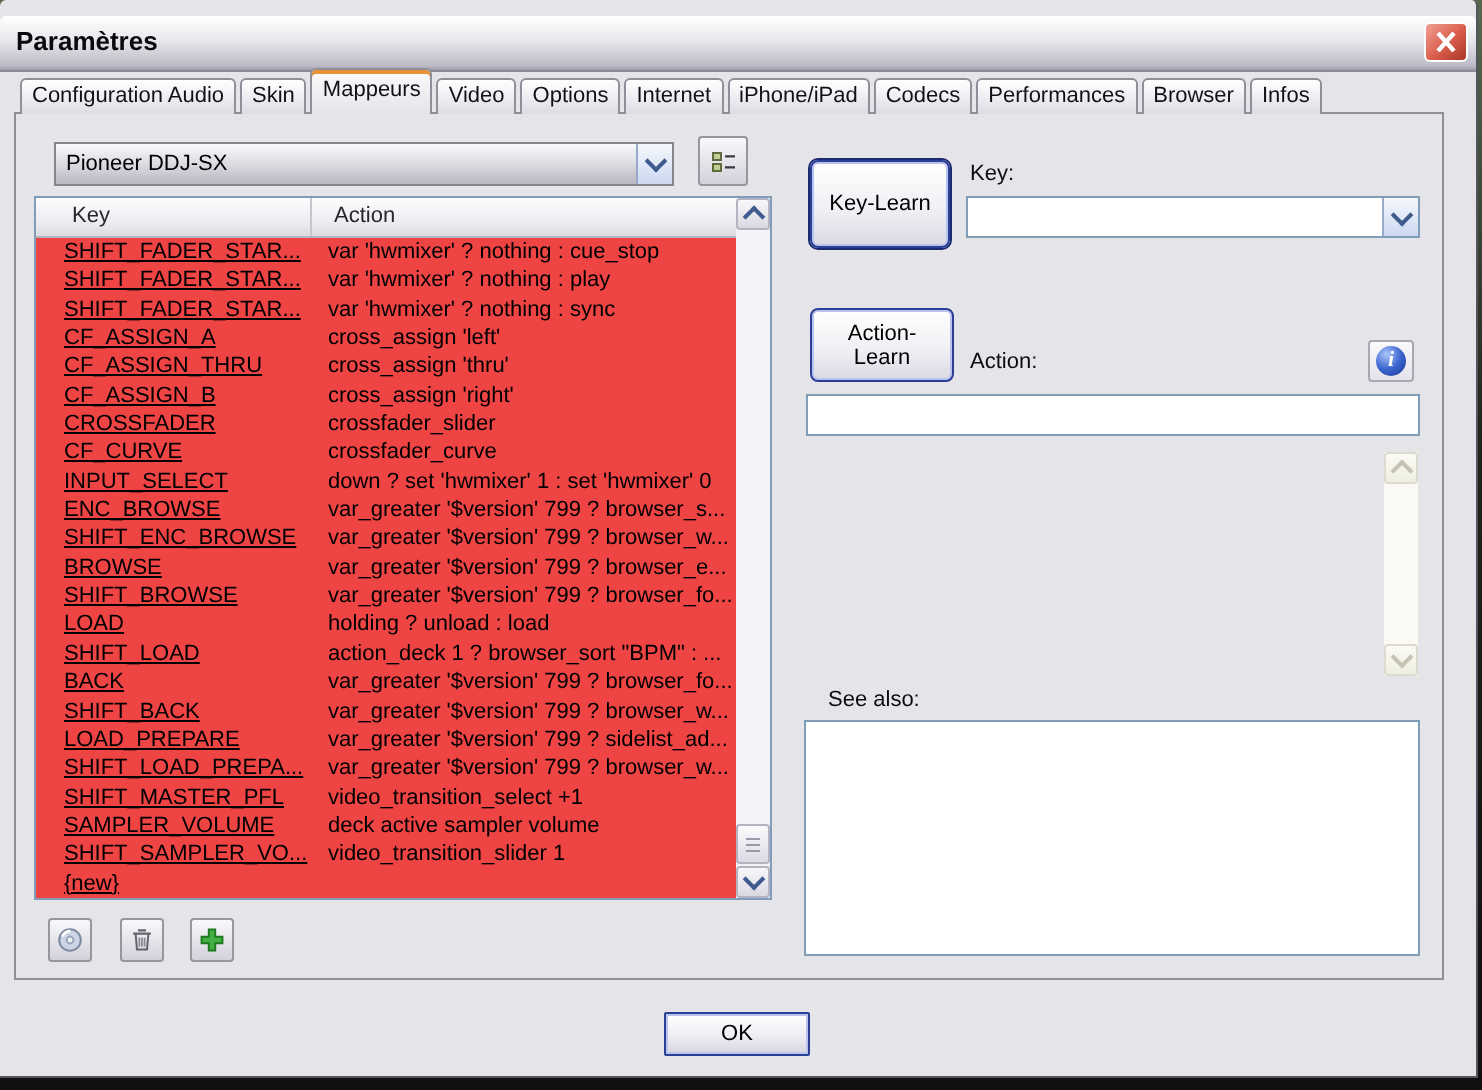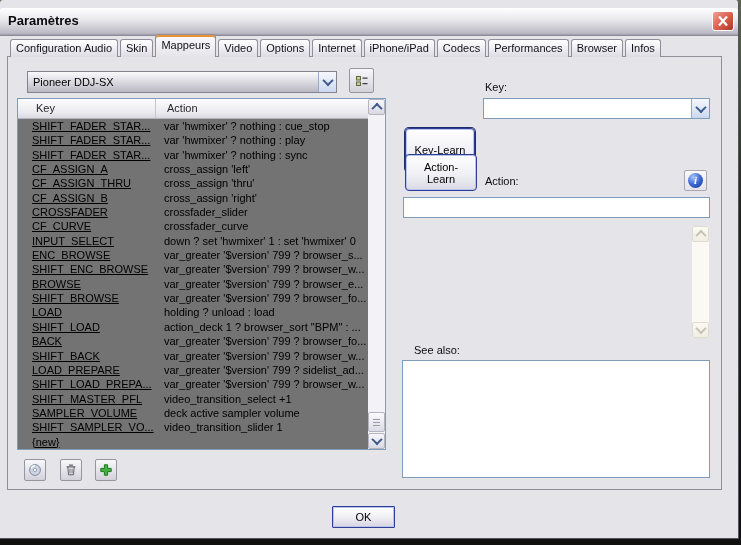--- a/index.html
+++ b/index.html
@@ -36,21 +36,21 @@
   .chev{width:6px;height:6px;border-left:2px solid #3f5a8d;border-bottom:2px solid #3f5a8d;display:block;}
   .chev.down{transform:rotate(-45deg) translate(1px,-1px);}
   .chev.up{transform:rotate(135deg) translate(1px,-1px);}
   .kcombo{background:#fff;border:1px solid #7f9db9;}
   .kcombo .ctext{background:#fff;}
   
   .xpbtn{position:absolute;box-sizing:border-box;border:1px solid #97969f;border-radius:2px;
     background:linear-gradient(180deg,#f9f9fb,#e2e1e8 60%,#d2d1da);display:flex;
     align-items:center;justify-content:center;padding:0;cursor:pointer;}
   
-  .listbox{position:absolute;left:9px;top:41px;width:369px;height:352px;background:#737373;
+  .listbox{position:absolute;left:9px;top:41px;width:369px;height:352px;background:#ef4444;
     border:1px solid #7f9db9;box-sizing:border-box;}
   .lheader{position:absolute;left:0;top:0;right:17px;height:20px;display:grid;
     grid-template-columns:137px 1fr;box-sizing:border-box;
     background:linear-gradient(180deg,#fdfdfe,#ebeaef 70%,#dbdae1);
     border-bottom:1px solid #b5b4bf;font-size:11px;color:#26262c;}
   .lheader div{line-height:19px;}
   .hk{padding-left:18px;}
   .ha{padding-left:11px;border-left:1px solid #c6c5cc;}
   .lrows{position:absolute;left:0;top:20px;right:17px;bottom:0;overflow:hidden;}
   .lrow{display:grid;grid-template-columns:137px 1fr;height:14.35px;font-size:11px;color:#000;}
@@ -70,36 +70,36 @@
   .grip{width:7px;height:7px;background:repeating-linear-gradient(180deg,#9a99ab 0 1px,transparent 1px 3px);}
   .vscroll2{position:absolute;left:684px;top:169px;width:17px;height:112px;background:#faf9f4;}
   .vscroll2 .sbtn{border-color:#dcdbcd;background:linear-gradient(180deg,#fbfaf4,#efeee2);cursor:default;}
   .vscroll2 .chev{border-color:#c4c3b4;}
   
   .learnbtn{position:absolute;box-sizing:border-box;border:1px solid #2c3f97;border-radius:4px;
     background:linear-gradient(180deg,#ffffff,#f0f0f5 55%,#dbdae5);
     box-shadow:inset 0 0 0 1px #b9c4ee;font-size:11px;color:#000;cursor:pointer;
     font-family:"Liberation Sans","DejaVu Sans",sans-serif;}
   .keylearn{left:397px;top:23px;width:70px;height:44px;
-    box-shadow:inset 0 0 0 1px #b9c4ee,0 0 0 1px #1d2c6e;margin-top:48px;}
+    box-shadow:inset 0 0 0 1px #b9c4ee,0 0 0 1px #1d2c6e;}
   .actionlearn{left:397px;top:97px;width:72px;height:37px;}
   .lbl{position:absolute;font-size:11px;color:#0c0c10;}
   .field{position:absolute;box-sizing:border-box;border:1px solid #7f9db9;background:#fff;
     font-size:11px;padding:2px 4px;font-family:"Liberation Sans","DejaVu Sans",sans-serif;}
   .infobtn{position:absolute;left:676px;top:113px;width:23px;height:21px;box-sizing:border-box;
     border:1px solid #a9a8b2;border-radius:2px;background:linear-gradient(180deg,#fafafc,#e4e3ea);
     display:flex;align-items:center;justify-content:center;padding:0;cursor:pointer;}
   .infoball{width:15px;height:15px;border-radius:50%;
     background:radial-gradient(circle at 35% 28%,#aac6f9,#3c66d0 50%,#143896);
     color:#fff;font-family:"Liberation Serif","DejaVu Serif",serif;font-style:italic;
     font-weight:bold;font-size:11px;line-height:15px;text-align:center;}
   .seealso{position:absolute;left:394px;top:303px;width:308px;height:118px;background:#fff;
     border:1px solid #7f9db9;box-sizing:border-box;}
   
-  .okbtn{position:absolute;left:332px;top:506px;width:63px;height:22px;box-sizing:border-box;
+  .okbtn{position:absolute;left:332px;top:506px;width:73px;height:22px;box-sizing:border-box;
     border:1px solid #2c3f97;border-radius:1px;background:linear-gradient(180deg,#ffffff,#eeedf3 55%,#d6d5e1);
     box-shadow:inset 0 0 0 1px #b9c4ee;font-size:11px;color:#000;cursor:pointer;
     font-family:"Liberation Sans","DejaVu Sans",sans-serif;}
 </style>
 </head>
 <body>
 
 <div class="window">
 
   <div class="titlebar">

